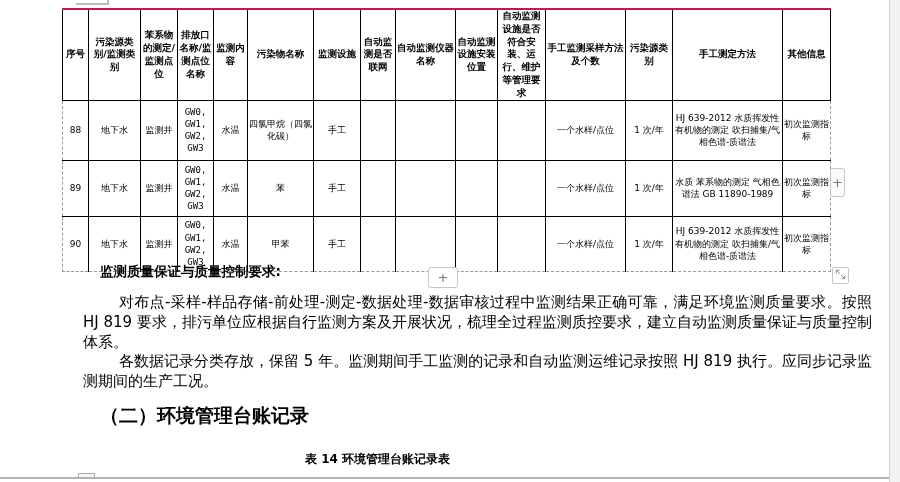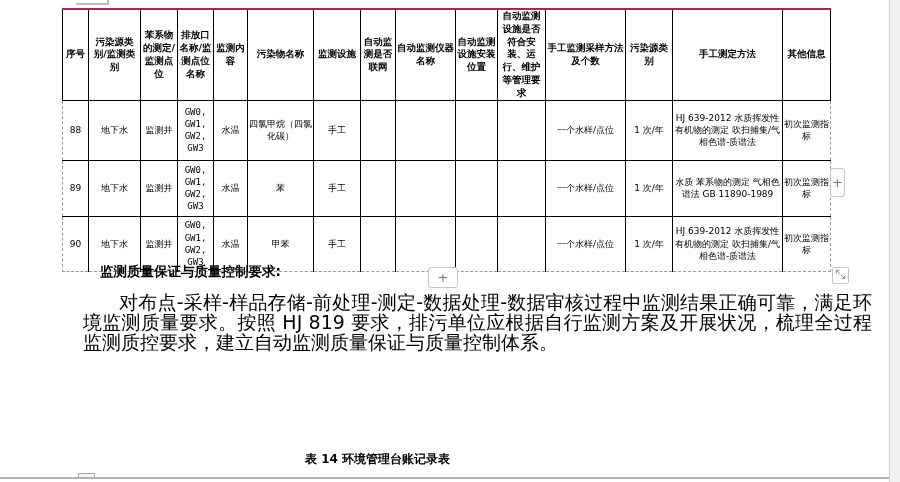--- a/index.html
+++ b/index.html
@@ -26,21 +26,21 @@
     color: #777; display: flex; align-items: center; justify-content: center;
     font-size: 13px; line-height: 1; cursor: pointer; }
   .add-col { left: 830px; top: 168px; width: 15px; height: 29px; }
   .add-row { left: 428px; top: 267px; width: 30px; height: 21px; background: #fff; }
   .resize-handle { left: 832px; top: 267px; width: 17px; height: 17px; background: #fff; border-radius: 2px; }
   .partial-ctl { position: absolute; left: 76px; top: 0; width: 33px; height: 5px;
     border-bottom: 2px solid #bbb; border-right: 2px solid #bbb; }
 
   
   .b-title { position: absolute; left: 100px; font-size: 13.5px; font-weight: 700; }
-  .para { position: absolute; left: 83px; width: 789px; font-size: 19px; line-height: 20px;
+  .para { position: absolute; left: 83px; width: 789px; font-size: 15px; line-height: 20px;
     text-indent: 36px; text-align: justify; }
   .qc-title { top: 263px; }
   .qc-para { top: 292px; }
   .rec-title { top: 334px; }
   .rec-para { top: 351px; }
   .section-heading { position: absolute; left: 100px; top: 403px; font-size: 19px; font-weight: 700; }
   .t14-caption { position: absolute; left: 0; top: 451px; width: 755px; text-align: center;
     font-size: 12px; font-weight: 700; }
 
   
@@ -171,20 +171,22 @@
       <svg width="13" height="13" viewBox="0 0 14 14">
         <path d="M2.5 6 L2.5 2.5 L6 2.5 M2.5 2.5 L6.5 6.5" stroke="#8a8a8a" stroke-width="1" fill="none"></path>
         <path d="M11.5 8 L11.5 11.5 L8 11.5 M11.5 11.5 L7.5 7.5" stroke="#8a8a8a" stroke-width="1" fill="none"></path>
       </svg>
     </span>
   </div>
 
   <div class="b-title qc-title">监测质量保证与质量控制要求:</div>
   <div class="para qc-para">对布点-采样-样品存储-前处理-测定-数据处理-数据审核过程中监测结果正确可靠，满足环境监测质量要求。按照 HJ 819 要求，排污单位应根据自行监测方案及开展状况，梳理全过程监测质控要求，建立自动监测质量保证与质量控制体系。</div>
 
+  <div class="para rec-para">各数据记录分类存放，保留 5 年。监测期间手工监测的记录和自动监测运维记录按照 HJ 819 执行。应同步记录监测期间的生产工况。</div>
 
+  <div class="section-heading">（二）环境管理台账记录</div>
   <div class="t14-caption">表 14  环境管理台账记录表</div>
 
   <div class="next-table-notch"></div>
   <div class="next-table-edge"></div>
 
   <div class="right-gutter"></div>
 </div>
 
 </body></html>

